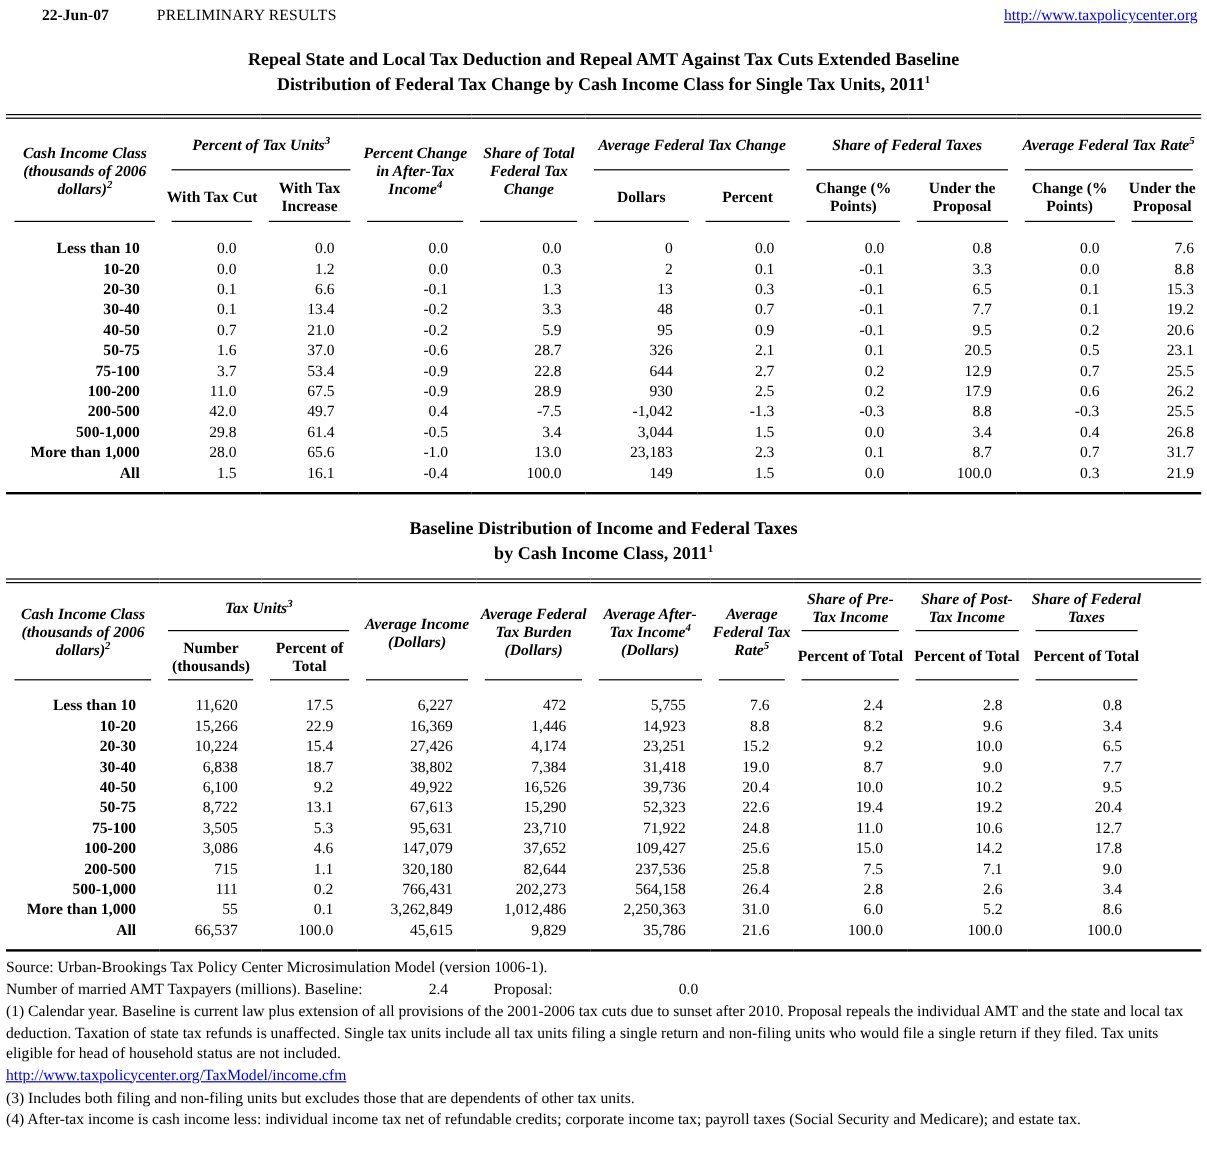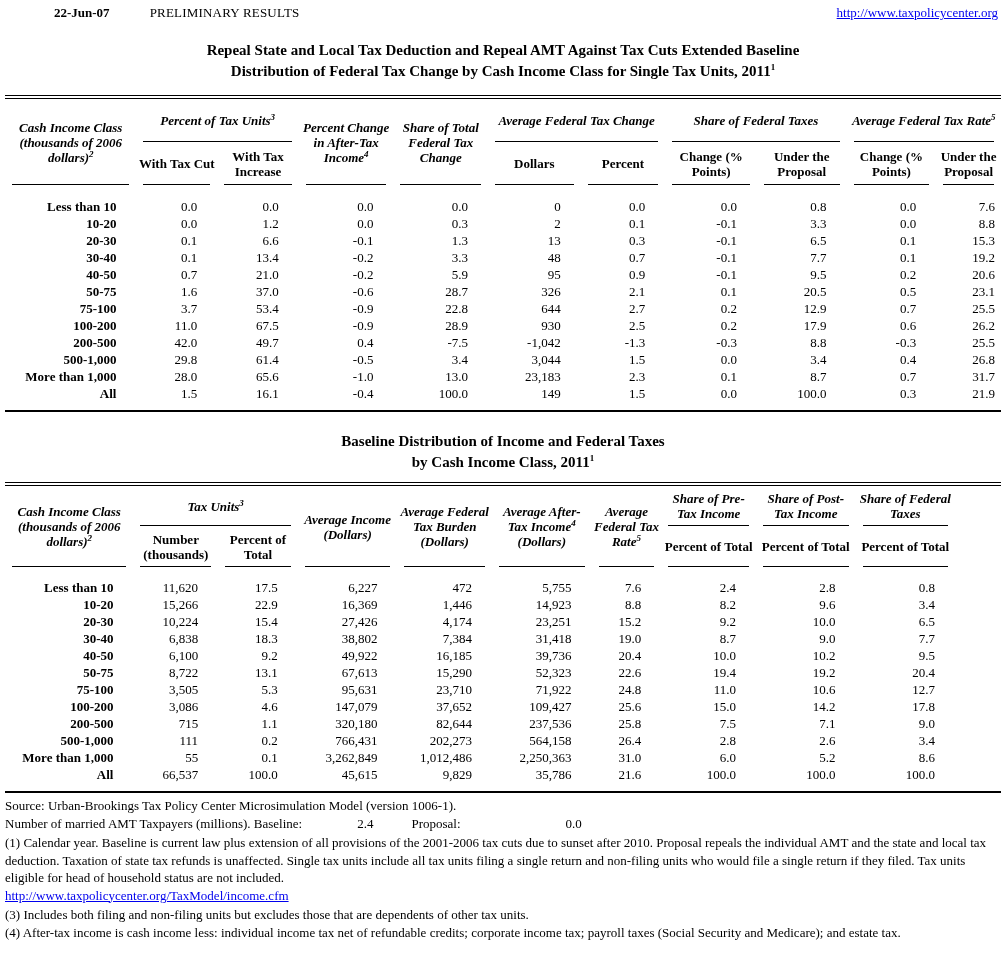--- a/index.html
+++ b/index.html
@@ -3,21 +3,21 @@
 <meta charset="utf-8">
 <style>
   * { box-sizing: border-box; }
   html, body { margin: 0; padding: 0; }
   body {
     width: 1006px; height: 979px; overflow: hidden;
     background: #ffffff; color: #000000;
     font-family: "Liberation Serif", "DejaVu Serif", serif;
   }
   
-  .topbar { display: flex; align-items: flex-start; padding: 5px 8px 0 54px; font-size: 13px; }
+  .topbar { display: flex; align-items: flex-start; padding: 5px 8px 0 35px; font-size: 13px; }
   .topbar .date { font-weight: bold; }
   .topbar .status { font-weight: normal; margin-left: 40px; letter-spacing: 0.2px; }
   .topbar .link { margin-left: auto; color: #0000EE; text-decoration: underline; cursor: pointer; }
 
   
   .titleblock { text-align: center; margin-top: 19px; font-weight: bold; font-size: 15px; line-height: 21px; white-space: nowrap; }
   sup { font-size: 9px; line-height: 0; }
 
   
   table.data {
@@ -352,35 +352,35 @@
         <td>4,174</td>
         <td>23,251</td>
         <td>15.2</td>
         <td>9.2</td>
         <td>10.0</td>
         <td>6.5</td>
       </tr>
       <tr>
         <th>30-40</th>
         <td>6,838</td>
-        <td>18.3</td>
+        <td>18.7</td>
         <td>38,802</td>
         <td>7,384</td>
         <td>31,418</td>
         <td>19.0</td>
         <td>8.7</td>
         <td>9.0</td>
         <td>7.7</td>
       </tr>
       <tr>
         <th>40-50</th>
         <td>6,100</td>
         <td>9.2</td>
         <td>49,922</td>
-        <td>16,185</td>
+        <td>16,526</td>
         <td>39,736</td>
         <td>20.4</td>
         <td>10.0</td>
         <td>10.2</td>
         <td>9.5</td>
       </tr>
       <tr>
         <th>50-75</th>
         <td>8,722</td>
         <td>13.1</td>

